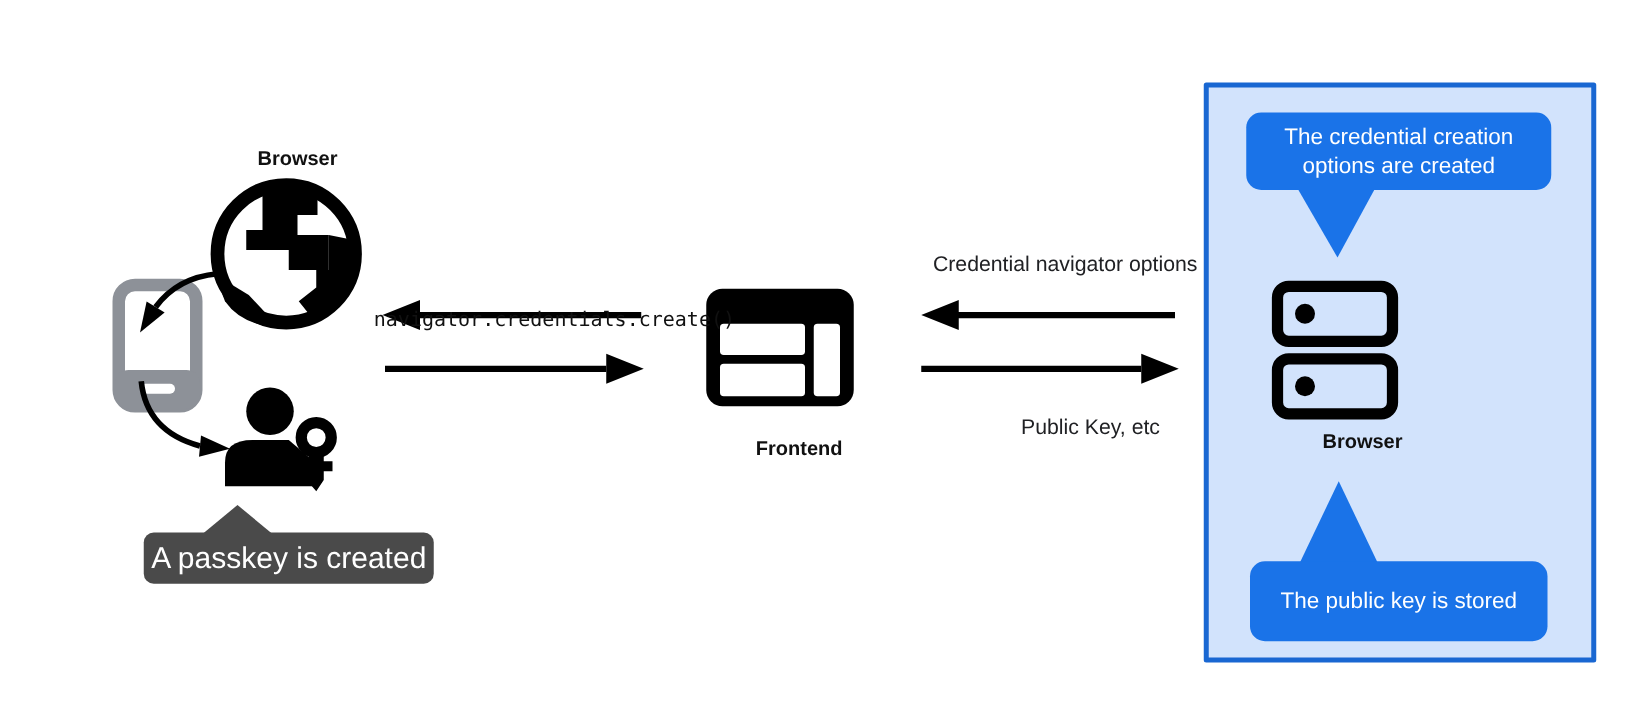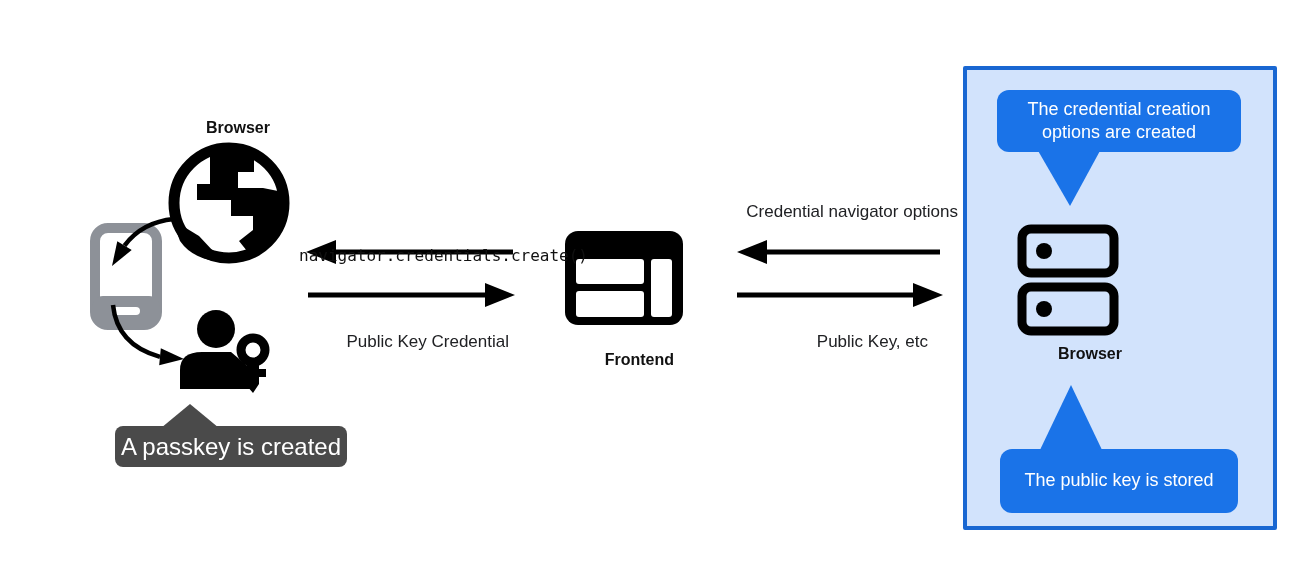--- a/index.html
+++ b/index.html
@@ -127,21 +127,20 @@
 
   <div class="lbl bold" style="left:180px;top:119px;width:90px;">Browser</div>
 
 
   <div class="bubble dark">
     <span>A passkey is created</span>
   </div>
 
   <div class="lbl mono" style="left:288px;top:203px;width:300px;margin-top:43px;">navigator.credentials.create()</div>
 
-  <div class="lbl reg" style="left:329px;top:332px;width:180px;">Public Key Credential</div>
 
   <div class="lbl bold" style="left:574px;top:351px;width:100px;">Frontend</div>
 
   <div class="lbl reg" style="left:718px;top:202px;width:240px;">Credential navigator options</div>
 
   <div class="lbl reg" style="left:748px;top:332px;width:180px;">Public Key, etc</div>
 
   <div class="lbl bold" style="left:1018px;top:345px;width:104px;">Browser</div>
 
   <div class="bubble blue top-note">

